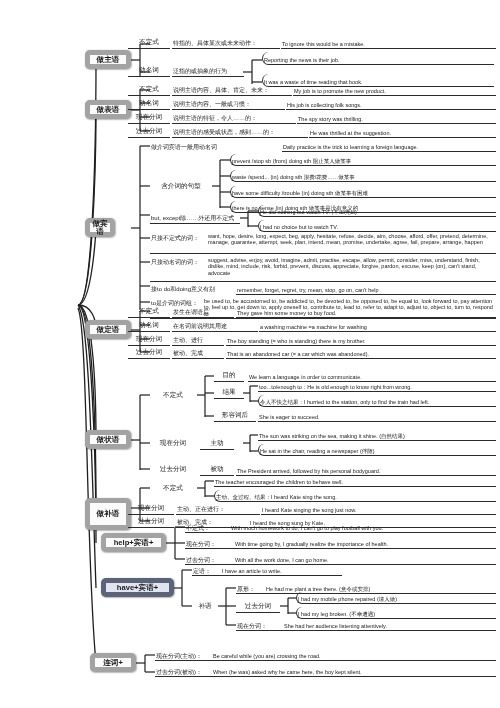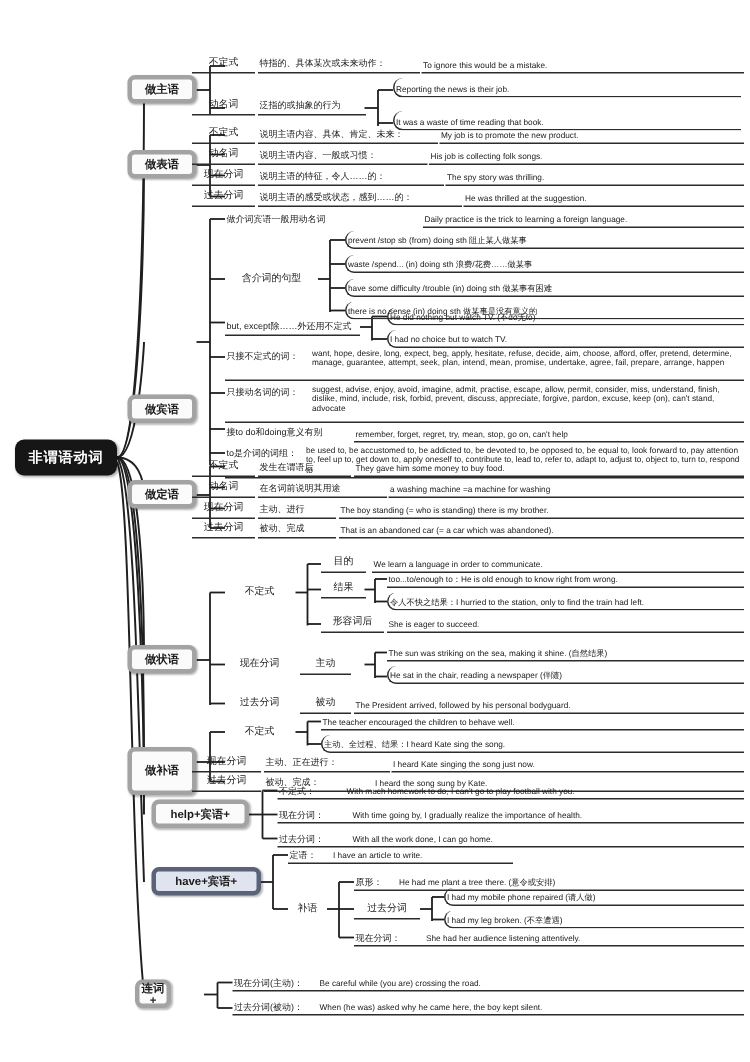--- a/index.html
+++ b/index.html
@@ -9,21 +9,21 @@
   svg.links{position:absolute;left:0;top:0;width:500px;height:708px;pointer-events:none;}
   .node{position:absolute;box-sizing:border-box;}
 
   
   .root{background:#161616;color:#fff;border-radius:6px;
         font-size:9.5px;font-weight:bold;letter-spacing:.5px;
         display:flex;align-items:center;justify-content:center;
         box-shadow:1px 1px 2px rgba(0,0,0,.35);}
 
   
-  .l1{background:#fbfbfb;border:3px solid #a3a3a3;border-radius:5px;
+  .l1{background:#fbfbfb;border:5px solid #a3a3a3;border-radius:5px;
       font-size:7.6px;font-weight:bold;display:flex;align-items:center;
       justify-content:center;box-shadow:.7px .7px 1.4px rgba(0,0,0,.28);
       text-align:center;line-height:1.05;}
   .l1.blue{background:#dfe4ef;border-color:#5a6377;}
 
   
   .l2{font-size:6.6px;display:flex;align-items:center;
       justify-content:center;border-bottom:1.1px solid #2b2b2b;
       line-height:1.05;text-align:center;}
   .l2.plain{border-bottom:none;}
@@ -161,21 +161,20 @@
       <path d="M288 598 L296 598"></path>
         <path d="M288 613 L296 613"></path>
 
       <path d="M136 663 L145 663"></path>
         <path d="M145 655 L145 672"></path>
       <path d="M145 655 L155 655"></path>
         <path d="M145 672 L155 672"></path>
     </g>
   </svg>
 
-  <div class="node root" style="left:10px;top:293px;width:68px;height:24px;">非谓语动词</div>
 
   <div class="node l1" style="left:85px;top:50px;width:46px;height:19px;">做主语</div>
   <div class="node l2" style="left:128px;top:36px;width:42px;height:13px;">不定式</div>
   <div class="node leaf cn" style="left:172px;top:36px;width:108px;height:13px;">特指的、具体某次或未来动作：</div>
   <div class="node leaf" style="left:281px;top:36px;width:215px;height:13px;">To ignore this would be a mistake.</div>
 
   <div class="node l2" style="left:128px;top:64px;width:42px;height:13px;">动名词</div>
   <div class="node leaf cn" style="left:172px;top:64px;width:72px;height:13px;">泛指的或抽象的行为</div>
   <div class="node leaf brk" style="left:262px;top:52px;width:232px;height:13px;">Reporting the news is their job.</div>
   <div class="node leaf brk" style="left:262px;top:74px;width:232px;height:13px;">It was a waste of time reading that book.</div>
@@ -190,21 +189,21 @@
   <div class="node leaf" style="left:286px;top:97px;width:210px;height:13px;">His job is collecting folk songs.</div>
 
   <div class="node l2" style="left:128px;top:111px;width:42px;height:13px;">现在分词</div>
   <div class="node leaf cn" style="left:172px;top:111px;width:124px;height:13px;">说明主语的特征，令人……的：</div>
   <div class="node leaf" style="left:297px;top:111px;width:199px;height:13px;">The spy story was thrilling.</div>
 
   <div class="node l2" style="left:128px;top:125px;width:42px;height:13px;">过去分词</div>
   <div class="node leaf cn" style="left:172px;top:125px;width:136px;height:13px;">说明主语的感受或状态，感到……的：</div>
   <div class="node leaf" style="left:309px;top:125px;width:187px;height:13px;">He was thrilled at the suggestion.</div>
 
-  <div class="node l1" style="left:85px;top:218px;width:46px;height:19px;margin-top:45px;">做宾语</div>
+  <div class="node l1" style="left:85px;top:218px;width:30px;height:19px;">做宾语</div>
 
   <div class="node leaf cn noline" style="left:150px;top:139px;width:130px;height:13px;">做介词宾语一般用动名词</div>
   <div class="node leaf" style="left:282px;top:139px;width:214px;height:13px;">Daily practice is the trick to learning a foreign language.</div>
 
   <div class="node l2 plain" style="left:150px;top:180px;width:62px;height:13px;">含介词的句型</div>
   <div class="node leaf brk" style="left:230px;top:154px;width:266px;height:12px;">prevent /stop sb (from) doing sth 阻止某人做某事</div>
   <div class="node leaf brk" style="left:230px;top:170px;width:266px;height:12px;">waste /spend... (in) doing sth 浪费/花费……做某事</div>
   <div class="node leaf brk" style="left:230px;top:186px;width:266px;height:12px;">have some difficulty /trouble (in) doing sth 做某事有困难</div>
   <div class="node leaf brk" style="left:230px;top:201px;width:266px;height:12px;">there is no sense (in) doing sth 做某事是没有意义的</div>
 
@@ -293,19 +292,19 @@
   <div class="node leaf cn noline" style="left:236px;top:582px;width:30px;height:12px;">原形：</div>
   <div class="node leaf" style="left:236px;top:582px;width:260px;height:12px;padding-left:30px;">He had me plant a tree there. (意令或安排)</div>
 
   <div class="node l2" style="left:236px;top:600px;width:44px;height:13px;">过去分词</div>
   <div class="node leaf brk" style="left:296px;top:592px;width:200px;height:12px;">I had my mobile phone repaired (请人做)</div>
   <div class="node leaf brk" style="left:296px;top:607px;width:200px;height:12px;">I had my leg broken. (不幸遭遇)</div>
 
   <div class="node leaf cn noline" style="left:236px;top:619px;width:48px;height:12px;">现在分词：</div>
   <div class="node leaf" style="left:236px;top:619px;width:260px;height:12px;padding-left:48px;">She had her audience listening attentively.</div>
 
-  <div class="node l1" style="left:90px;top:653px;width:24px;height:19px;text-align:center;">连词+</div>
+  <div class="node l1" style="left:90px;top:653px;width:46px;height:19px;text-align:center;">连词+</div>
   <div class="node leaf cn noline" style="left:155px;top:649px;width:58px;height:12px;">现在分词(主动)：</div>
   <div class="node leaf" style="left:155px;top:649px;width:341px;height:12px;padding-left:58px;">Be careful while (you are) crossing the road.</div>
   <div class="node leaf cn noline" style="left:155px;top:665px;width:58px;height:12px;">过去分词(被动)：</div>
   <div class="node leaf" style="left:155px;top:665px;width:341px;height:12px;padding-left:58px;">When (he was) asked why he came here, the boy kept silent.</div>
 
 </div>
 
 </body></html>

